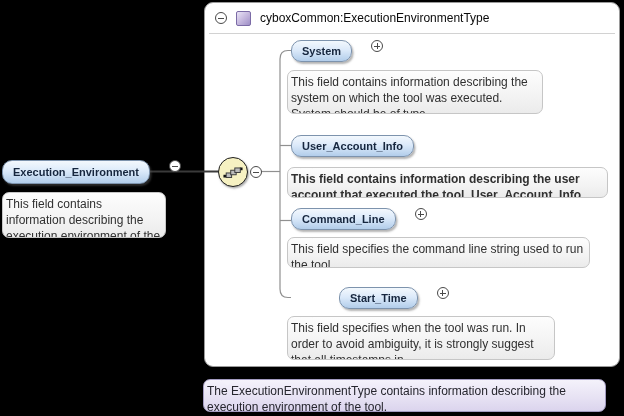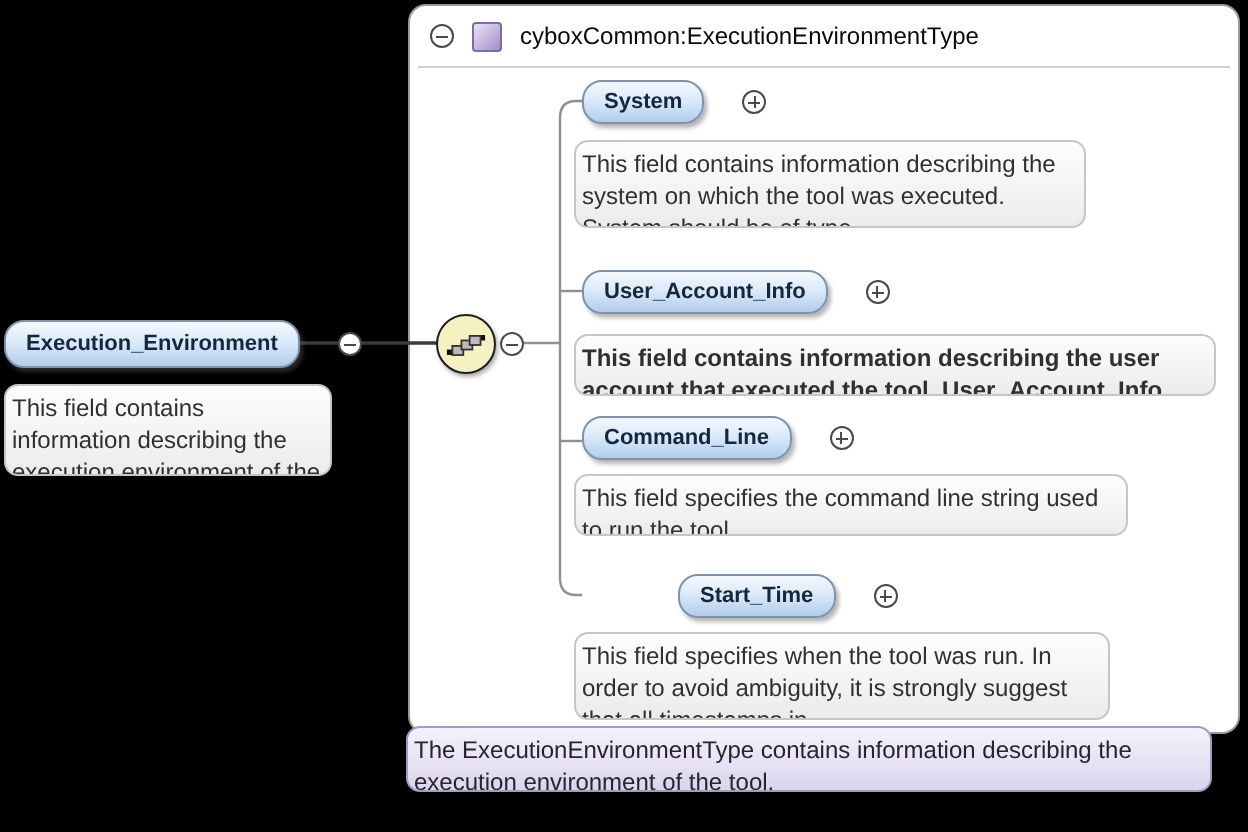--- a/index.html
+++ b/index.html
@@ -13,21 +13,21 @@
             box-shadow:1px 1px 3px rgba(0,0,0,.18);z-index:0;}
   .type-header{position:absolute;left:0;top:0;right:0;height:30px;display:flex;
                align-items:center;gap:9px;padding-left:10px;}
   .type-header-sep{position:absolute;left:4px;right:4px;top:30px;height:0;
                    border-top:1px solid #d2d2d2;}
   .type-title{font-size:12px;color:#0a0a0a;}
   .ct-badge{width:13px;height:13px;border:1px solid #7b6ba6;border-radius:2px;
             background:linear-gradient(135deg,#eae4f6 0%,#c2b4dc 55%,#9e8fc6 100%);}
 
   
-  .row{position:absolute;display:flex;align-items:center;gap:19px;z-index:2;}
+  .row{position:absolute;display:flex;align-items:flex-start;gap:19px;z-index:2;}
   .pill{display:flex;align-items:center;justify-content:center;height:20px;
         padding:0 10px;border:1px solid #7d93ad;border-radius:10px;
         background:linear-gradient(180deg,#f3f8fd 0%,#dceafa 45%,#b2cdea 100%);
         box-shadow:1.5px 2px 2px rgba(90,90,90,.45);
         font-size:11px;font-weight:700;color:#16263e;white-space:nowrap;}
   .pill.root{height:22px;}
 
   
   .pmc{position:relative;width:12px;height:12px;border:1px solid #4a4a4a;
        border-radius:50%;background:#fff;flex:0 0 auto;box-sizing:border-box;}
@@ -102,42 +102,42 @@
 
   <div class="row" style="left:291px;top:40px;">
     <div class="pill">System</div>
     <span class="pmc">
         <span class="h"></span>
         <span class="v"></span>
       </span>
   </div>
   <div class="ann" style="left:287px;top:70px;width:256px;height:44px;">This field contains information describing the system on which the tool was executed. System should be of type...</div>
 
-  <div class="row" style="left:291px;top:135px;">
+  <div class="row" style="left:291px;top:135px;flex-direction:column;">
     <div class="pill">User_Account_Info</div>
     <span class="pmc">
         <span class="h"></span>
         <span class="v"></span>
       </span>
   </div>
   <div class="ann" style="left:287px;top:167px;width:321px;height:31px;font-weight:bold;">This field contains information describing the user account that executed the tool. User_Account_Info should be of type...</div>
 
   <div class="row" style="left:291px;top:208px;">
     <div class="pill">Command_Line</div>
     <span class="pmc">
         <span class="h"></span>
         <span class="v"></span>
       </span>
   </div>
-  <div class="ann" style="left:287px;top:237px;width:277px;height:31px;">This field specifies the command line string used to run the tool.</div>
+  <div class="ann" style="left:287px;top:237px;width:303px;height:31px;">This field specifies the command line string used to run the tool.</div>
 
   <div class="row" style="left:291px;top:287px;padding-left:48px;">
     <div class="pill">Start_Time</div>
     <span class="pmc">
         <span class="h"></span>
         <span class="v"></span>
       </span>
   </div>
   <div class="ann" style="left:287px;top:316px;width:268px;height:44px;">This field specifies when the tool was run. In order to avoid ambiguity, it is strongly suggest that all timestamps in...</div>
 
-  <div class="ann purple" style="left:203px;top:363px;width:403px;height:33px;">The ExecutionEnvironmentType contains information describing the execution environment of the tool.</div>
+  <div class="ann purple" style="left:203px;top:379px;width:403px;height:33px;">The ExecutionEnvironmentType contains information describing the execution environment of the tool.</div>
 
 </div>
 
 </body></html>

